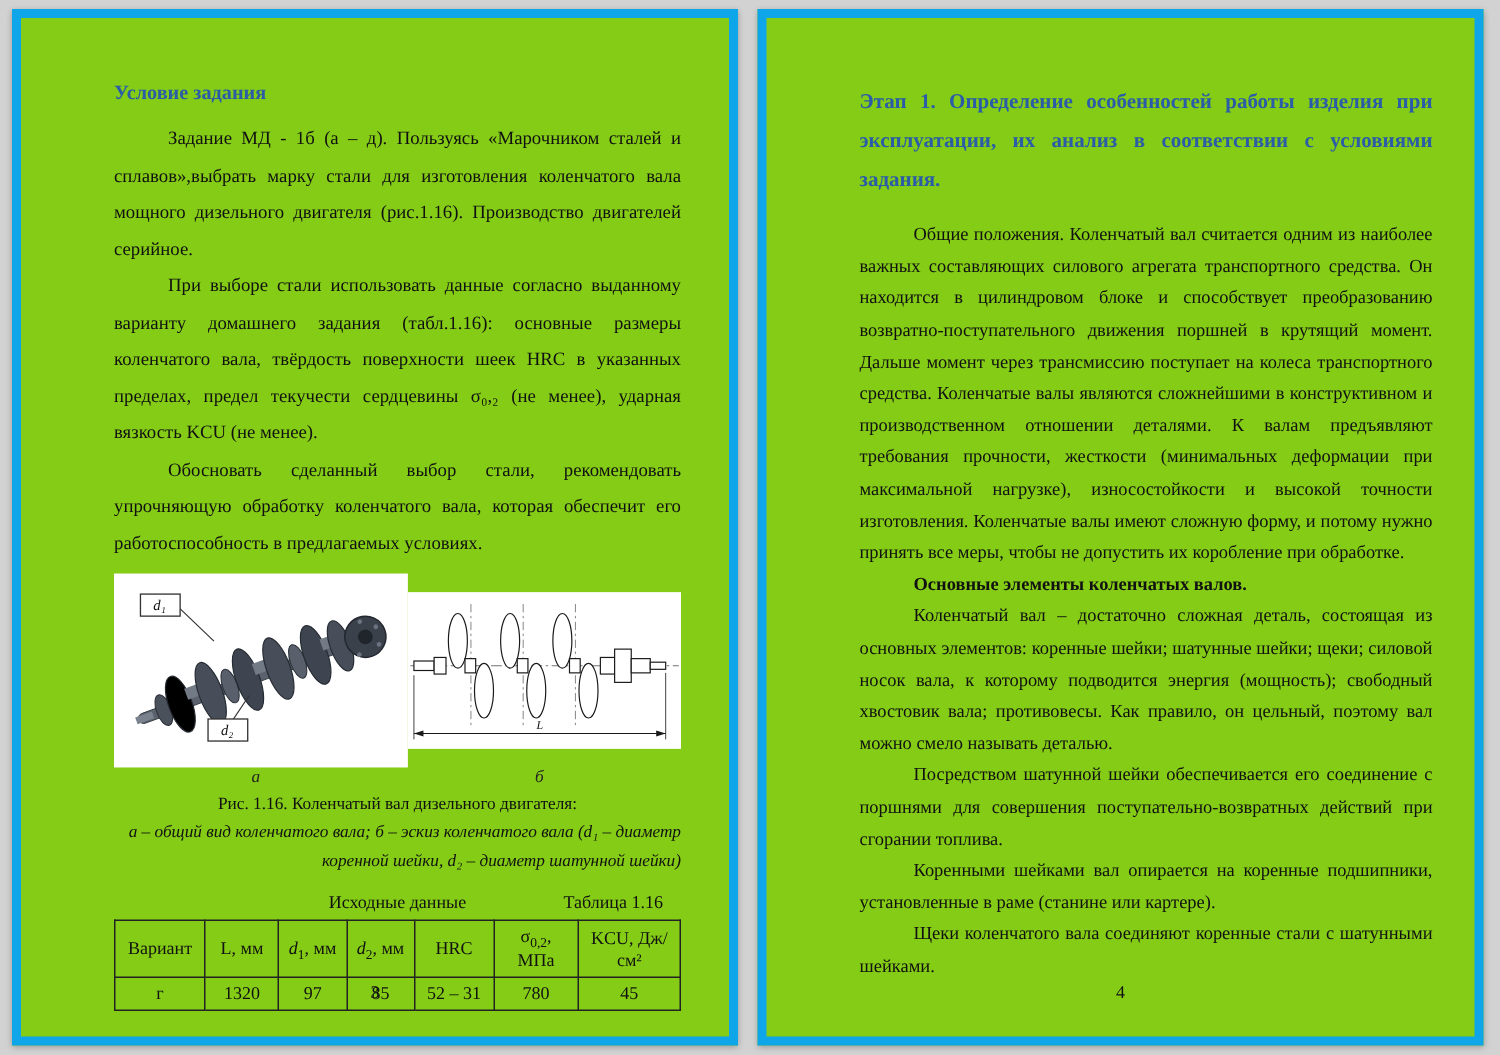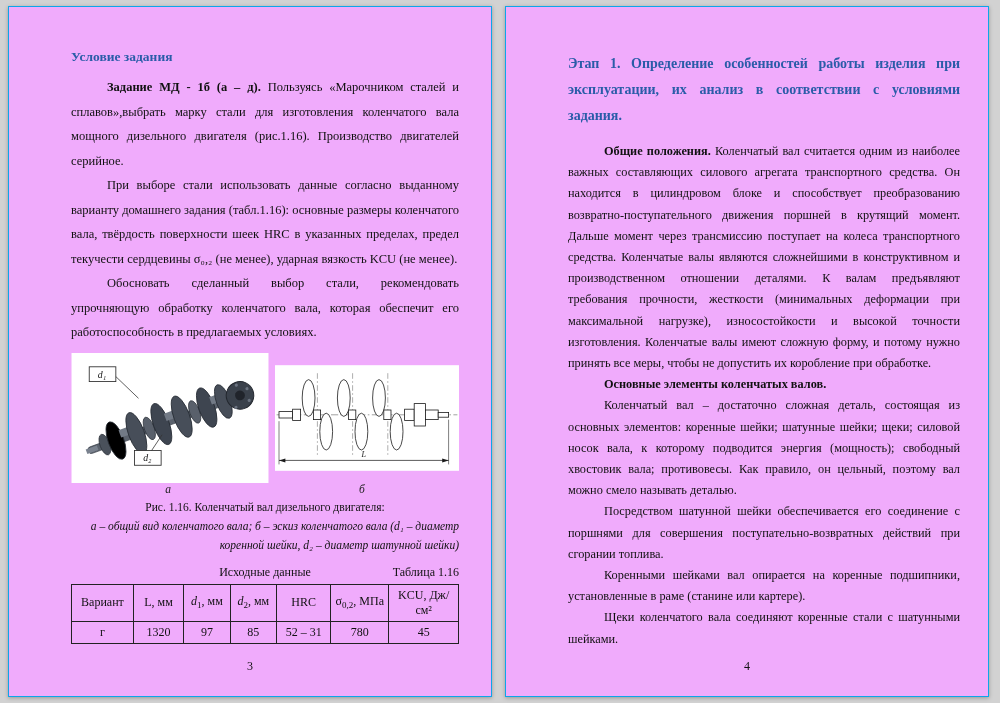--- a/index.html
+++ b/index.html
@@ -13,22 +13,22 @@
   }
   .canvas {
     display: flex;
     gap: 13px;
     padding: 6px 8px;
     box-sizing: border-box;
   }
   .page {
     width: 484px;
     height: 691px;
-    background: #f0abfc;
-    border: 1px solid #0ea5e9;
+    background: #84cc16;
+    border: 6px solid #0ea5e9;
     box-shadow: 0 1px 4px rgba(0,0,0,0.28);
     position: relative;
     box-sizing: border-box;
     overflow: hidden;
   }
   .page-left  { padding: 42px 32px 20px 62px; }
   .page-right { padding: 44px 28px 20px 62px; }
 
   
   .pl-heading {
@@ -74,21 +74,21 @@
     color: #111;
     text-align: right;
   }
   .tbl-titles {
     position: relative;
     text-align: center;
     font-size: 12px;
     margin-top: 10px;
     color: #111;
   }
-  .tbl-title-right { position: absolute; right: 0; top: 0; }
+  .tbl-title-right { position: absolute; right: 12px; top: 0; }
   table.data {
     width: 100%;
     border-collapse: collapse;
     margin-top: 4px;
     font-size: 12px;
     color: #111;
   }
   table.data th, table.data td {
     border: 1px solid #222;
     padding: 3px 4px;
@@ -117,21 +117,21 @@
     margin: 0 0 12px 0;
   }
   .pr-para {
     margin: 0;
     text-align: justify;
     text-indent: 36px;
     font-size: 12.3px;
     line-height: 21.2px;
     color: #111;
   }
-  .bold-lead { font-weight: bold; margin-top: 18px; }
+  .bold-lead { font-weight: normal; margin-top: 18px; }
   .pr-para.bold-para { font-weight: bold; }
 
   svg { display: block; }
   svg text { font-family: "Liberation Serif", serif; }
 </style>
 </head>
 <body>
 
 <div class="canvas">
 

